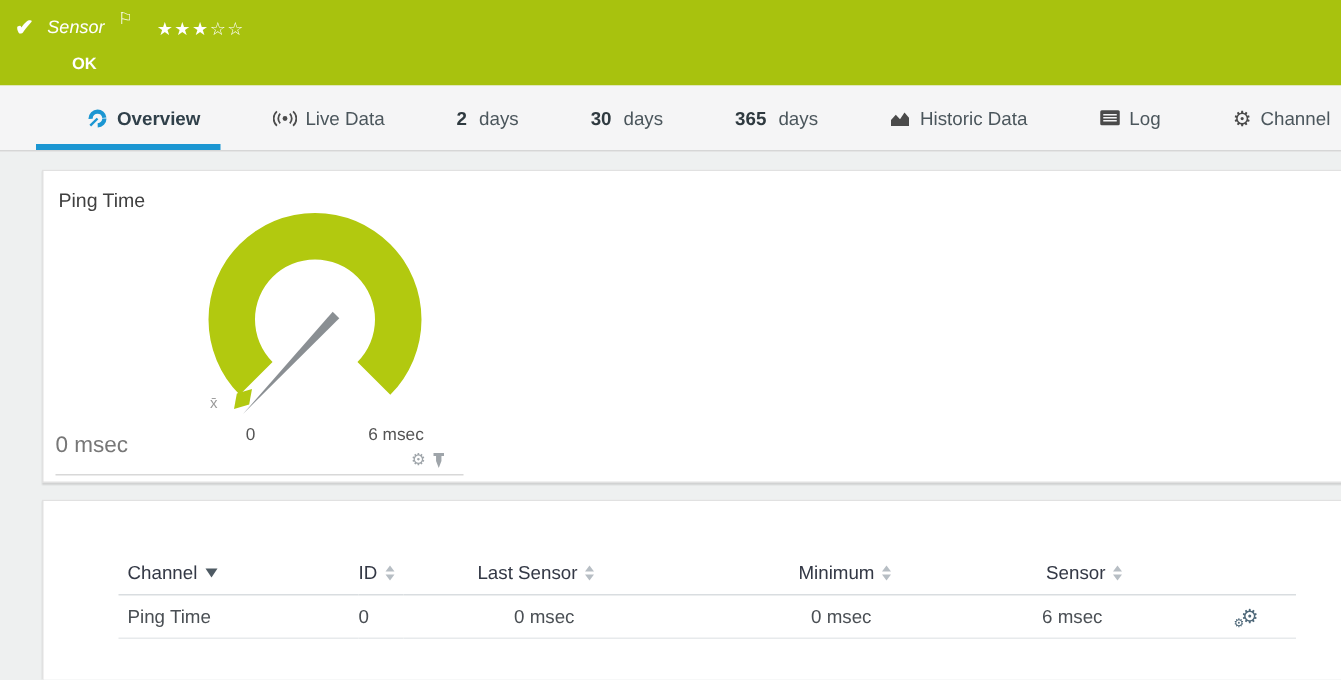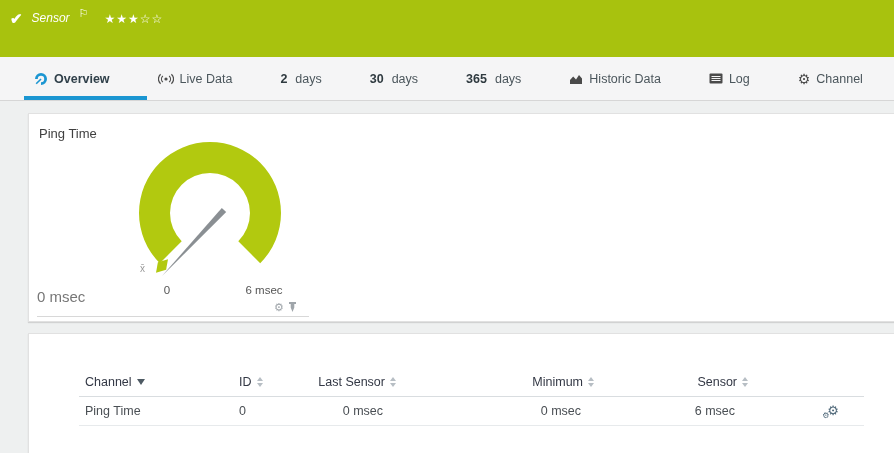--- a/index.html
+++ b/index.html
@@ -20,21 +20,21 @@
   .check-glyph { font-size:15px; font-weight:bold; margin-right:9px; margin-top:1px; }
   .kind { font-style:italic; font-size:12px; margin-right:6px; }
   .sensor-title { font-size:17px; }
   .flag-glyph { font-size:11px; margin-left:3px; position:relative; top:-5px; }
   .stars { font-size:12px; letter-spacing:1px; margin-left:16px; margin-top:1px; }
   .status-ok { font-size:11px; font-weight:bold; margin:6px 0 0 38px; }
   
   .tabbar {
     position:absolute; left:0; top:57px; width:894px; height:44px;
     background:#f5f5f6; border-bottom:1px solid #d6d6d6;
-    display:flex; align-items:center; padding-left:34px; gap:48px;
+    display:flex; align-items:center; padding-left:58px; gap:48px;
     white-space:nowrap;
   }
   .tab {
     display:inline-flex; align-items:center; gap:6px;
     font-size:12.5px; color:#4b565c; cursor:pointer;
   }
   .tab b { color:#2f3a40; font-weight:bold; margin-right:2px; }
   .tab.active { color:#30404a; font-weight:bold; }
   .tab-underline {
     position:absolute; left:24px; bottom:0; width:123px; height:4px;
@@ -88,20 +88,21 @@
 </head>
 <body>
 
 <header class="sensor-header">
   <div class="title-line">
     <span class="check-glyph">✔</span>
     <span class="kind">Sensor</span>
     <span class="flag-glyph">⚐</span>
     <span class="stars">★★★☆☆</span>
   </div>
+  <div class="status-ok">OK</div>
 </header>
 
 <nav class="tabbar">
   <span class="tab active">
     <svg width="14" height="14">
       <circle cx="7" cy="7" r="4.6" fill="none" stroke="#1b96d2" stroke-width="2.8" pathLength="100" stroke-dasharray="25 25 50"></circle>
       <line x1="7" y1="7" x2="2.2" y2="11.8" stroke="#1b96d2" stroke-width="1.6"></line>
     </svg>
     <span>Overview</span>
   </span>

